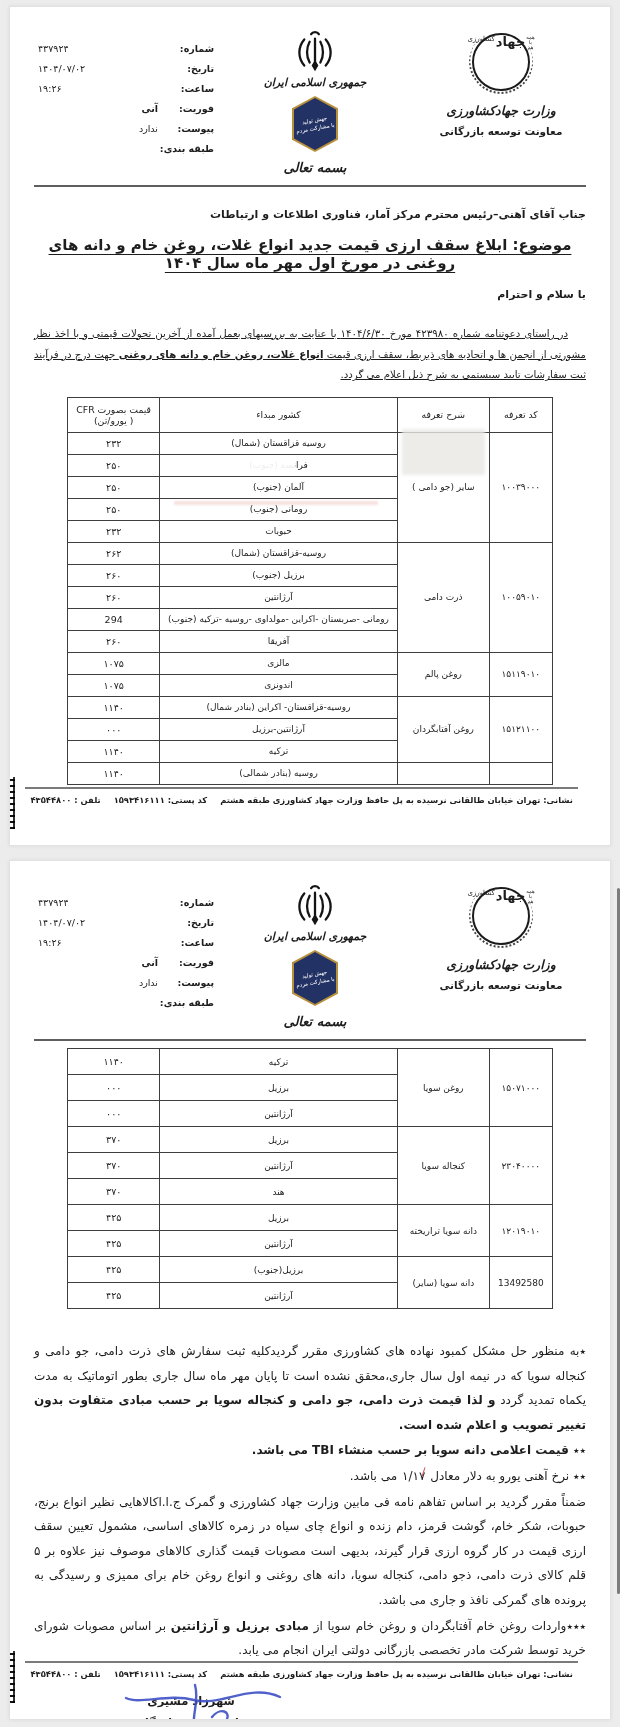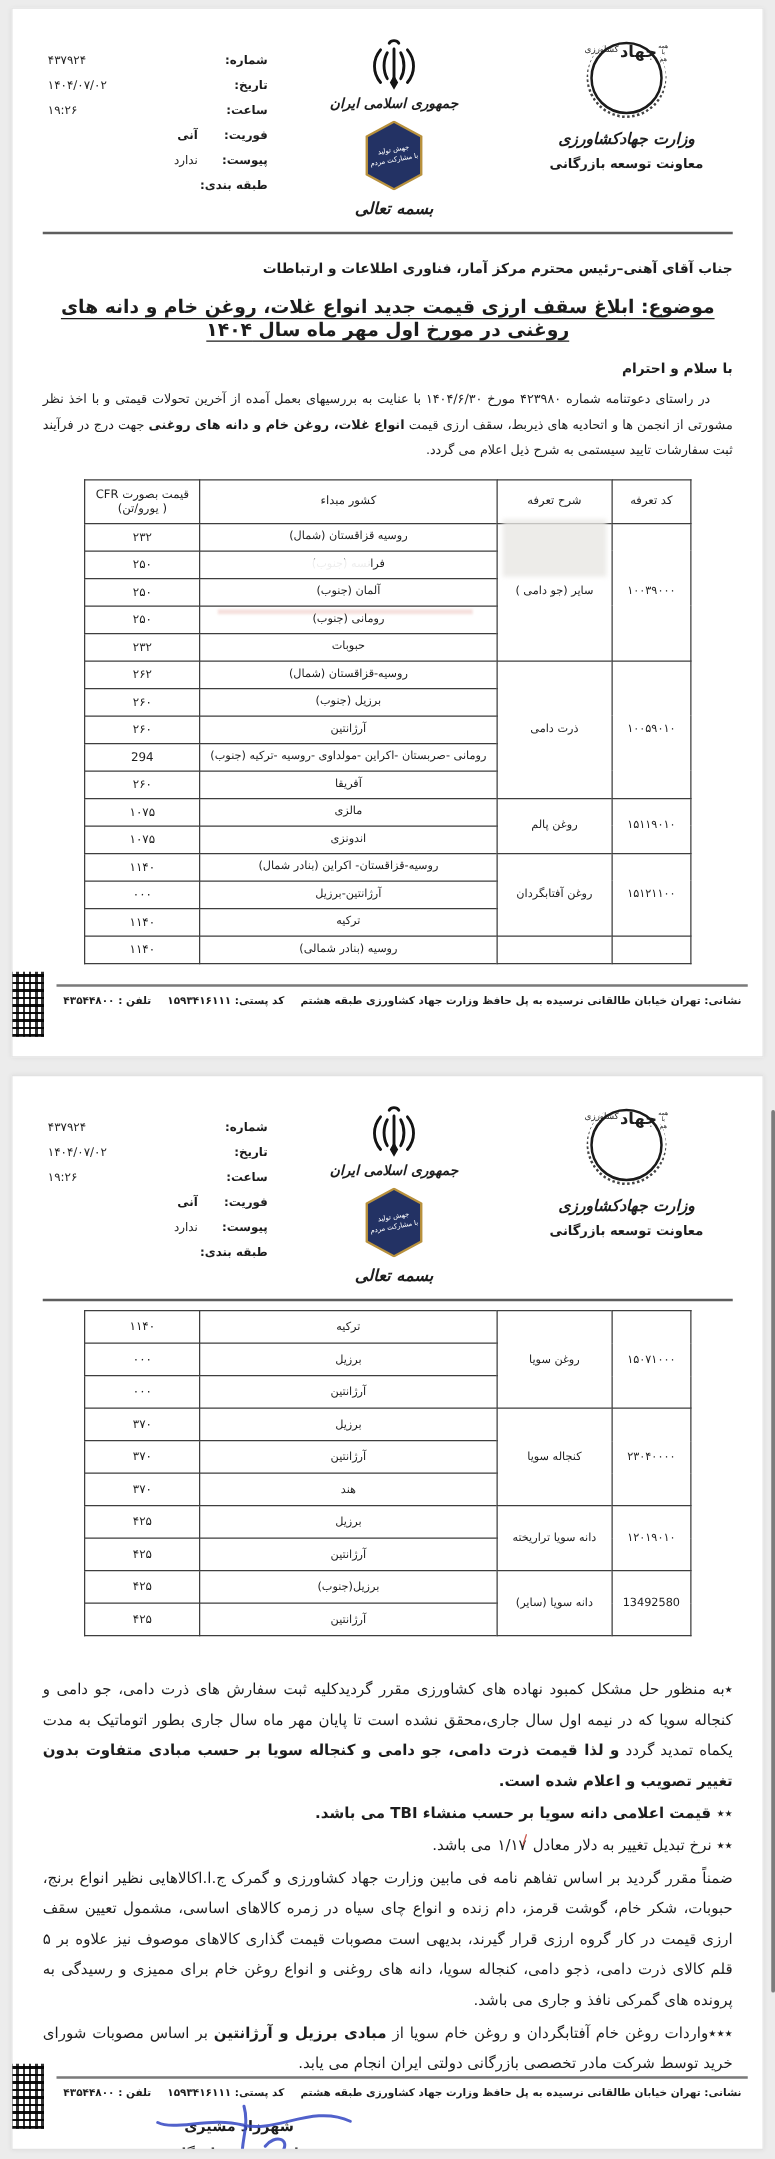--- a/index.html
+++ b/index.html
@@ -52,21 +52,21 @@
   .m-val.b{font-weight:bold;}
 
   .lh-divider{border-bottom:2px solid #5e5e5e;margin-top:10px;}
 
   
   .recipients{margin-top:16px;text-align:right;}
   .recipient{font-size:11px;font-weight:bold;line-height:2.15;}
   .subject{margin-top:9px;text-align:center;font-size:15px;font-weight:bold;
     text-decoration:underline;text-underline-offset:4px;}
   .salutation{margin-top:16px;font-size:11px;font-weight:bold;}
-  .bodytext{margin-top:9px;font-size:10.2px;line-height:2.05;text-align:justify;text-indent:18px;}
+  .bodytext{margin-top:23px;font-size:10.2px;line-height:2.05;text-align:justify;text-indent:18px;text-decoration:underline;}
   .bodytext b{font-weight:bold;}
 
   
   .tbl-wrap{position:relative;width:88%;margin:7px auto 0;}
   table.tbl{width:100%;border-collapse:collapse;font-size:9px;table-layout:fixed;}
   table.tbl td{border:1px solid #3e3e3e;text-align:center;vertical-align:middle;
     padding:2px 3px;height:17px;overflow:hidden;}
   table.tbl tr.h td{font-weight:normal;height:30px;font-size:9.3px;}
   td.price-cell{font-size:9.5px;}
   .p2 table.tbl td{height:21px;}
@@ -84,21 +84,21 @@
   .rate:before{content:"";position:absolute;top:-1px;right:-3px;width:5px;height:9px;
     border-left:1.6px solid #c9574d;transform:rotate(18deg);}
 
   
   .sig{position:relative;width:190px;margin:28px 300px 0 auto;text-align:center;}
   .sig-name{font-size:11.5px;font-weight:bold;line-height:1.9;}
   .sig-title{font-size:11px;font-weight:bold;line-height:1.9;}
   .scribble{position:absolute;top:-14px;right:-6px;pointer-events:none;}
 
   
-  .footer{position:absolute;bottom:16px;right:12px;left:24px;display:flex;gap:10px;align-items:flex-start;}
+  .footer{position:absolute;bottom:16px;right:32px;left:24px;display:flex;gap:10px;align-items:flex-start;}
   .f-text{flex:1;border-top:2px solid #7a7a7a;padding-top:6px;font-size:8.4px;
     font-weight:bold;text-align:center;white-space:nowrap;}
   .f-text span{margin:0 5px;}
   .qr{width:52px;height:52px;flex:0 0 52px;margin-top:-10px;position:relative;
     background:
       repeating-linear-gradient(90deg, rgba(0,0,0,.8) 0 2px, transparent 2px 5px),
       repeating-linear-gradient(0deg, #111 0 2px, #fff 2px 6px);}
   .qr:before,.qr:after{content:"";position:absolute;width:10px;height:10px;
     border:2.5px solid #000;background:#fff;box-sizing:border-box;}
   .qr:before{top:0;left:0;}
@@ -419,21 +419,21 @@
               <td>آرژانتین</td>
               <td class="price-cell">۴۲۵</td>
             </tr>
       </tbody>
         </table>
     </div>
 
     <div class="notes">
       <p class="note"><span>٭به منظور حل مشکل کمبود نهاده های کشاورزی مقرر گردیدکلیه ثبت سفارش های ذرت دامی، جو دامی و کنجاله سویا که در نیمه اول سال جاری،محقق نشده است تا پایان مهر ماه سال جاری بطور اتوماتیک به مدت یکماه تمدید گردد </span><b>و لذا قیمت ذرت دامی، جو دامی و کنجاله سویا بر حسب مبادی متفاوت بدون تغییر تصویب و اعلام شده است.</b></p>
       <p class="note b">٭٭  قیمت اعلامی دانه سویا بر حسب منشاء TBI می باشد.</p>
-      <p class="note"><span>٭٭ نرخ تبدیل تغییر به دلار معادل </span><span class="rate">۱/۱۷</span><span> می باشد.</span></p>
+      <p class="note"><span>٭٭ نرخ آهنی یورو به دلار معادل </span><span class="rate">۱/۱۷</span><span> می باشد.</span></p>
       <p class="note">ضمناً مقرر گردید بر اساس تفاهم نامه فی مابین وزارت جهاد کشاورزی و گمرک ج.ا.اکالاهایی نظیر انواع برنج، حبوبات، شکر خام، گوشت قرمز، دام زنده و انواع چای سیاه در زمره کالاهای اساسی، مشمول تعیین سقف ارزی قیمت در کار گروه ارزی قرار گیرند، بدیهی است مصوبات قیمت گذاری کالاهای موصوف نیز علاوه بر ۵ قلم کالای ذرت دامی، ذجو دامی، کنجاله سویا، دانه های روغنی و انواع روغن خام برای ممیزی و رسیدگی به پرونده های گمرکی نافذ و جاری می باشد.</p>
       <p class="note"><span>٭٭٭واردات روغن خام آفتابگردان و روغن خام سویا از </span><b>مبادی برزیل و آرژانتین</b><span> بر اساس مصوبات شورای خرید توسط شرکت مادر تخصصی بازرگانی دولتی ایران انجام می یابد.</span></p>
     </div>
 
     <div class="sig">
       <div class="sig-name">شهرزاد مشیری</div>
       <div class="sig-title">معاون توسعه بازرگانی</div>
       <svg class="scribble" width="200" height="72" viewBox="0 0 200 72">
         <g fill="none" stroke="#3a4cc4" stroke-width="2.4" stroke-linecap="round" opacity="0.88">
           <path d="M188 20 C158 6 128 30 102 23 C76 16 48 28 34 21"></path>

